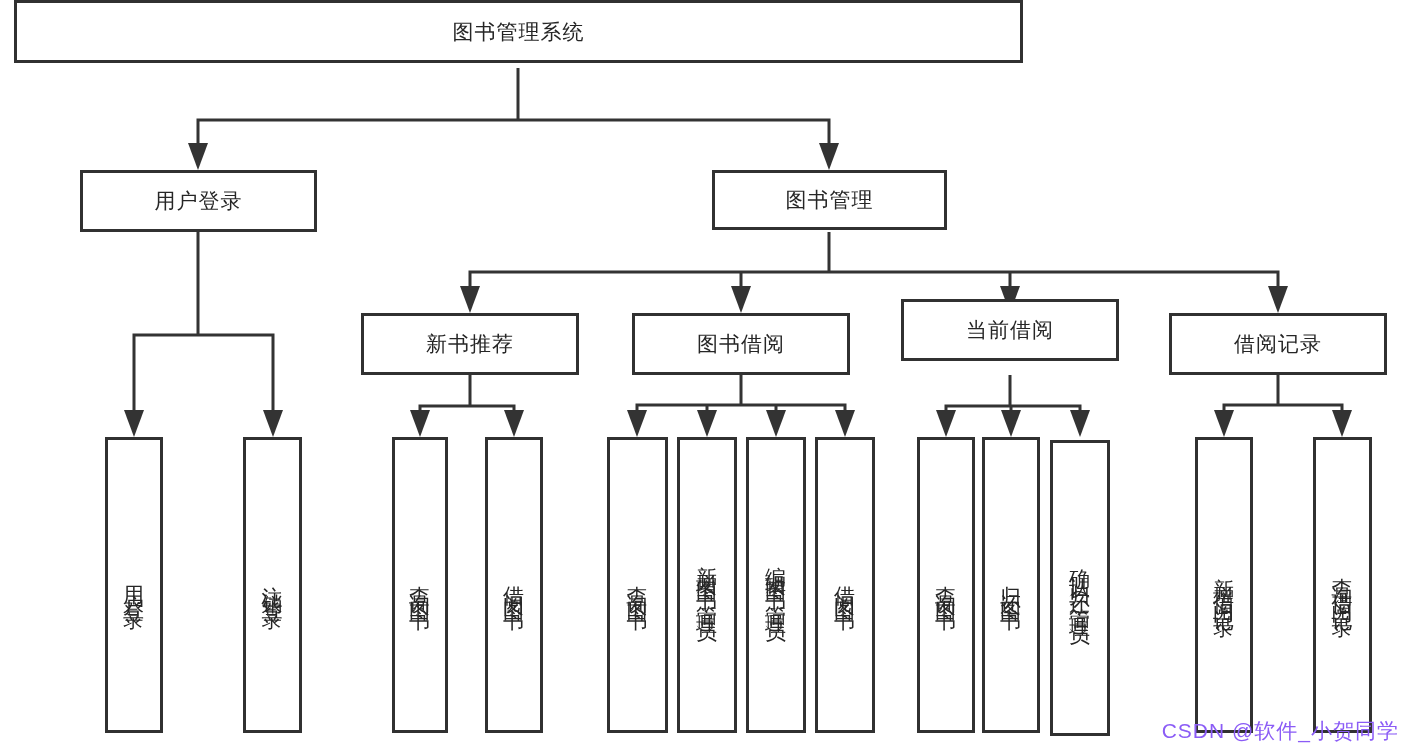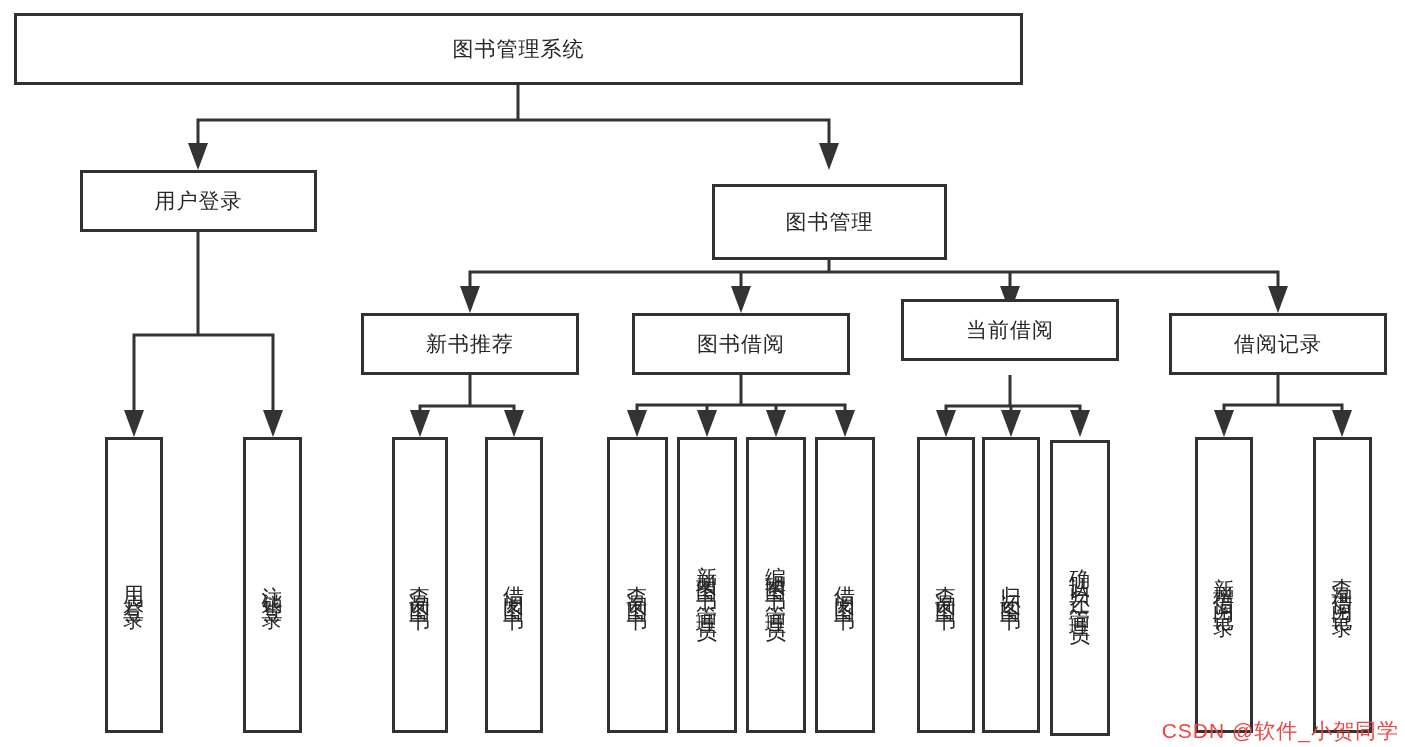--- a/index.html
+++ b/index.html
@@ -16,21 +16,21 @@
   .vbox{
     position:absolute;box-sizing:border-box;border:3px solid #313131;background:#ffffff;
     display:flex;align-items:center;justify-content:center;
   }
   .vtext{
     writing-mode:vertical-rl;text-orientation:mixed;
     font-size:21px;line-height:1.1;letter-spacing:8px;
   }
   .watermark{
     position:absolute;right:6px;bottom:2px;
-    font-size:21px;color:#ef4444;letter-spacing:1px;
+    font-size:21px;color:#8b5cf6;letter-spacing:1px;
   }
 </style>
 </head>
 <body>
 
 <div class="stage">
 
   <svg class="wires" viewBox="0 0 1405 747" xmlns="http://www.w3.org/2000/svg">
     <g stroke="#333333" stroke-width="3" fill="none">
 
@@ -65,24 +65,24 @@
       <polygon points="766,410 786,410 776,437"></polygon>
       <polygon points="835,410 855,410 845,437"></polygon>
       <polygon points="936,410 956,410 946,437"></polygon>
       <polygon points="1001,410 1021,410 1011,437"></polygon>
       <polygon points="1070,410 1090,410 1080,437"></polygon>
       <polygon points="1214,410 1234,410 1224,437"></polygon>
       <polygon points="1332,410 1352,410 1342,437"></polygon>
     </g>
   </svg>
 
-  <div class="box" style="left:14px;top:13px;width:1009px;height:72px;">图书管理系统</div>
+  <div class="box" style="left:14px;top:0;width:1009px;height:63px;">图书管理系统</div>
 
   <div class="box" style="left:80px;top:170px;width:237px;height:62px;">用户登录</div>
-  <div class="box" style="left:712px;top:184px;width:235px;height:76px;">图书管理</div>
+  <div class="box" style="left:712px;top:170px;width:235px;height:60px;">图书管理</div>
 
   <div class="box" style="left:632px;top:313px;width:218px;height:62px;">图书借阅</div>
   <div class="box" style="left:361px;top:313px;width:218px;height:62px;">新书推荐</div>
   <div class="box" style="left:901px;top:299px;width:218px;height:62px;">当前借阅</div>
   <div class="box" style="left:1169px;top:313px;width:218px;height:62px;">借阅记录</div>
 
   <div class="vbox" style="left:105px;top:437px;width:58px;height:296px;">
     <span class="vtext">用户登录</span>
   </div>
   <div class="vbox" style="left:243px;top:437px;width:59px;height:296px;">

